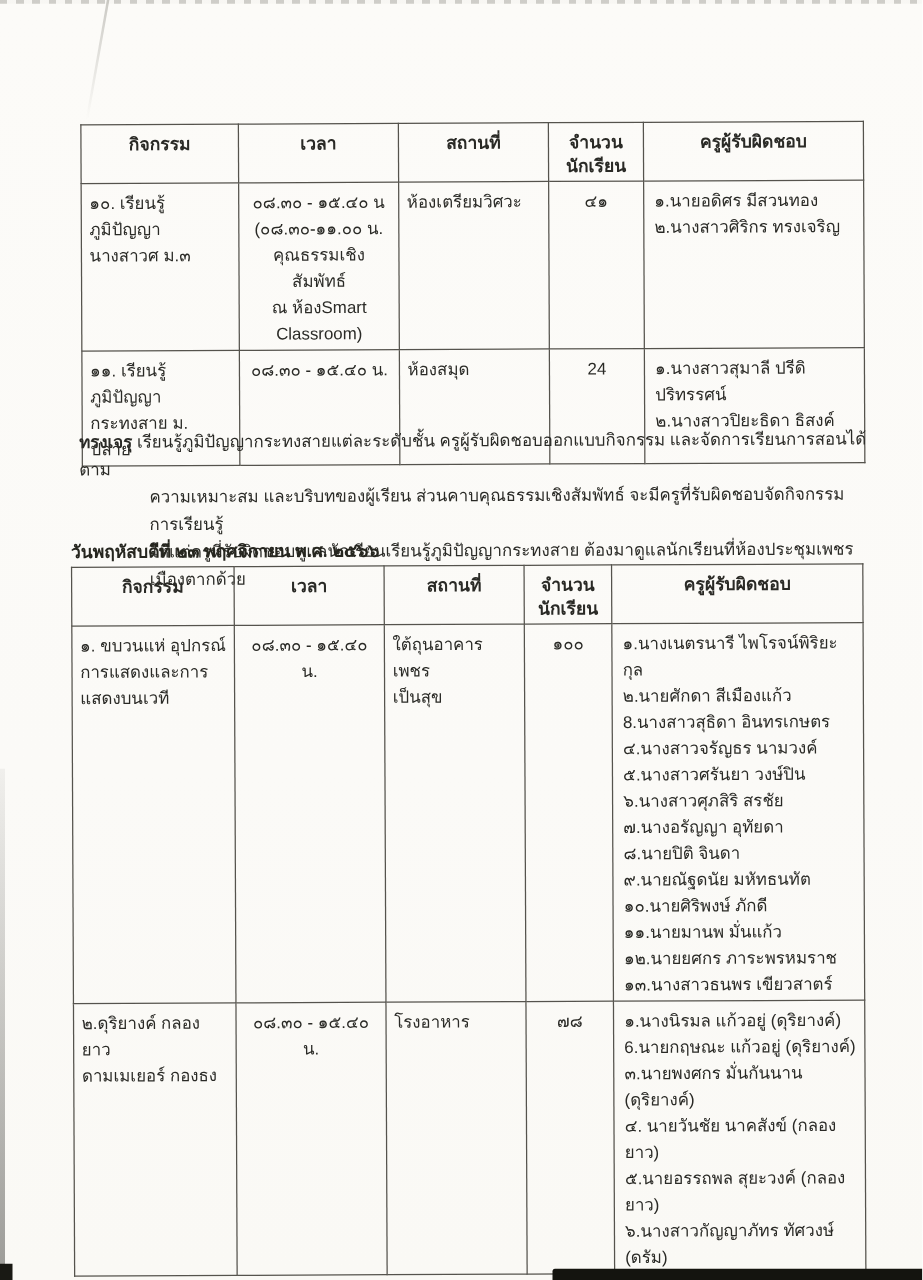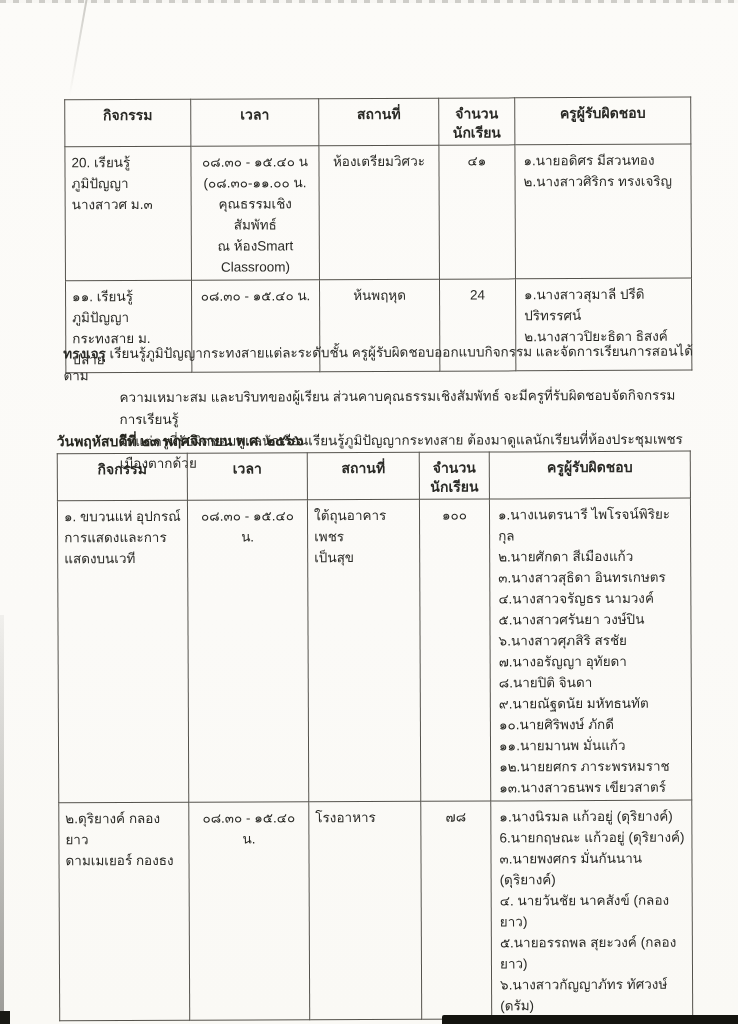--- a/index.html
+++ b/index.html
@@ -33,21 +33,21 @@
   th { text-align:center; font-weight:bold; padding-top:6px; line-height:19px; font-size:14px; }
   .t1 thead tr { height:38px; }
   .t1 tr.r0 { height:119px; }
   .t1 tr.r1 { height:66px;  }
   .t2 thead tr { height:46px; }
   .t2 tr.r0 { height:273px; }
   .t2 tr.r1 { height:178px; }
   td { line-height:21px; }
   .cell-act      { text-align:left;   padding-top:5px; }
   .cell-time     { text-align:center; padding-top:5px; }
-  .cell-place    { text-align:center; padding-top:5px; }
+  .cell-place    { padding-top:5px; }
   .t2 .cell-place{ text-align:left; }
   .cell-count    { text-align:center; padding-top:5px; }
   .cell-teachers { text-align:left;   padding-top:5px; padding-left:8px; }
   .note {
     position:absolute; left:64px; top:342px; width:632px;
     font-size:13.5px; line-height:22px; color:#2a2a26;
   }
   .note .indent { padding-left:56px; }
   .note-label { font-weight:bold; }
   .day-heading {
@@ -105,21 +105,21 @@
           <th>
             <div>จำนวน</div>
             <div>นักเรียน</div>
           </th>
           <th>ครูผู้รับผิดชอบ</th>
         </tr>
       </thead>
       <tbody>
         <tr class="r0">
           <td class="cell-act">
-              <div>20. เรียนรู้ภูมิปัญญา</div>
+              <div>๑๐. เรียนรู้ภูมิปัญญา</div>
               <div>นางสาวศ ม.๓</div>
             </td>
           <td class="cell-time">
               <div>๐๘.๓๐ - ๑๕.๔๐ น</div>
               <div>(๐๘.๓๐-๑๑.๐๐ น.</div>
               <div>คุณธรรมเชิงสัมพัทธ์</div>
               <div>ณ ห้องSmart</div>
               <div>Classroom)</div>
             </td>
           <td class="cell-place">
@@ -133,21 +133,21 @@
         </tr>
         <tr class="r1">
           <td class="cell-act">
               <div>๑๑. เรียนรู้ภูมิปัญญา</div>
               <div>กระทงสาย ม. ปลาย</div>
             </td>
           <td class="cell-time">
               <div>๐๘.๓๐ - ๑๕.๔๐ น.</div>
             </td>
           <td class="cell-place">
-              <div>ห้นพฤหุด</div>
+              <div>ห้องสมุด</div>
             </td>
           <td class="cell-count">24</td>
           <td class="cell-teachers">
               <div>๑.นางสาวสุมาลี ปรีดิปริทรรศน์</div>
               <div>๒.นางสาวปิยะธิดา ธิสงค์</div>
             </td>
         </tr>
       </tbody>
     </table>
 
@@ -193,21 +193,21 @@
               <div>๐๘.๓๐ - ๑๕.๔๐ น.</div>
             </td>
           <td class="cell-place">
               <div>ใต้ถุนอาคารเพชร</div>
               <div>เป็นสุข</div>
             </td>
           <td class="cell-count">๑๐๐</td>
           <td class="cell-teachers">
               <div>๑.นางเนตรนารี ไพโรจน์พิริยะกุล</div>
               <div>๒.นายศักดา สีเมืองแก้ว</div>
-              <div>๓.นางสาวสุธิดา อินทรเกษตร</div>
+              <div>8.นางสาวสุธิดา อินทรเกษตร</div>
               <div>๔.นางสาวจรัญธร นามวงค์</div>
               <div>๕.นางสาวศรันยา วงษ์ปิน</div>
               <div>๖.นางสาวศุภสิริ สรชัย</div>
               <div>๗.นางอรัญญา อุทัยดา</div>
               <div>๘.นายปิติ จินดา</div>
               <div>๙.นายณัฐดนัย มหัทธนทัต</div>
               <div>๑๐.นายศิริพงษ์ ภักดี</div>
               <div>๑๑.นายมานพ มั่นแก้ว</div>
               <div>๑๒.นายยศกร ภาระพรหมราช</div>
               <div>๑๓.นางสาวธนพร เขียวสาตร์</div>

